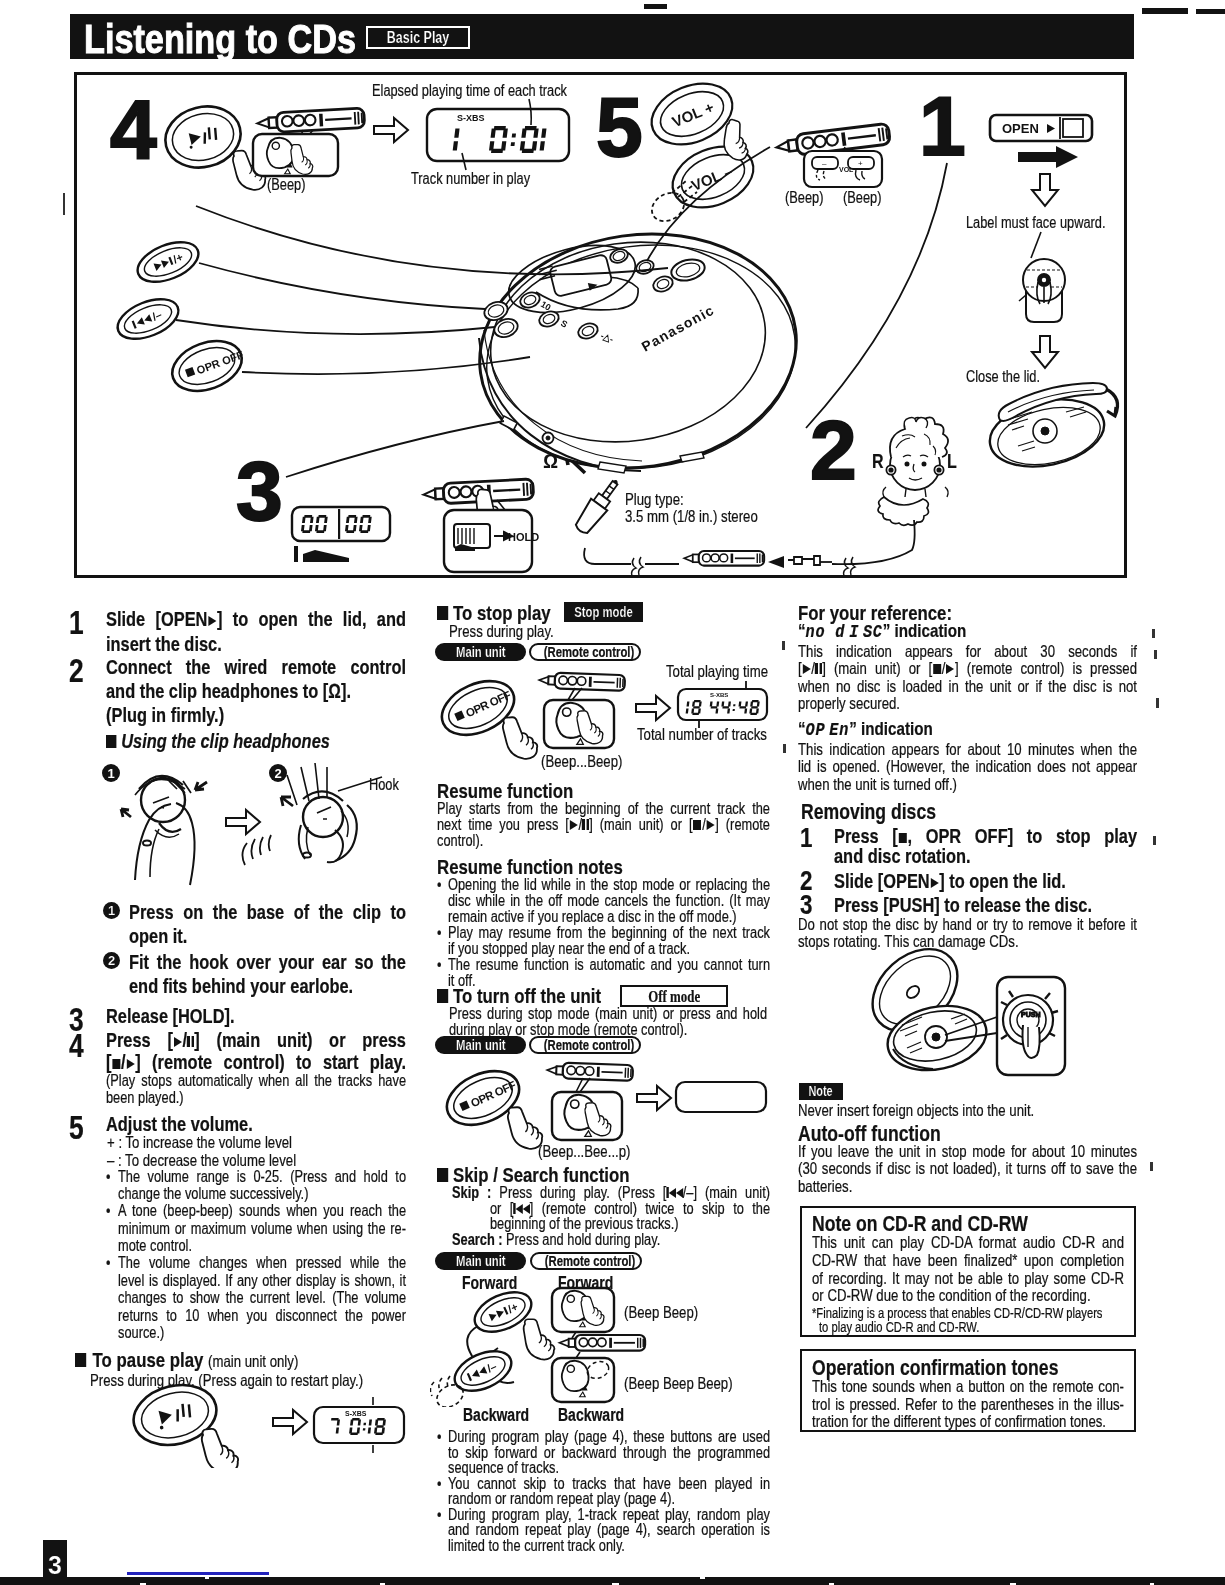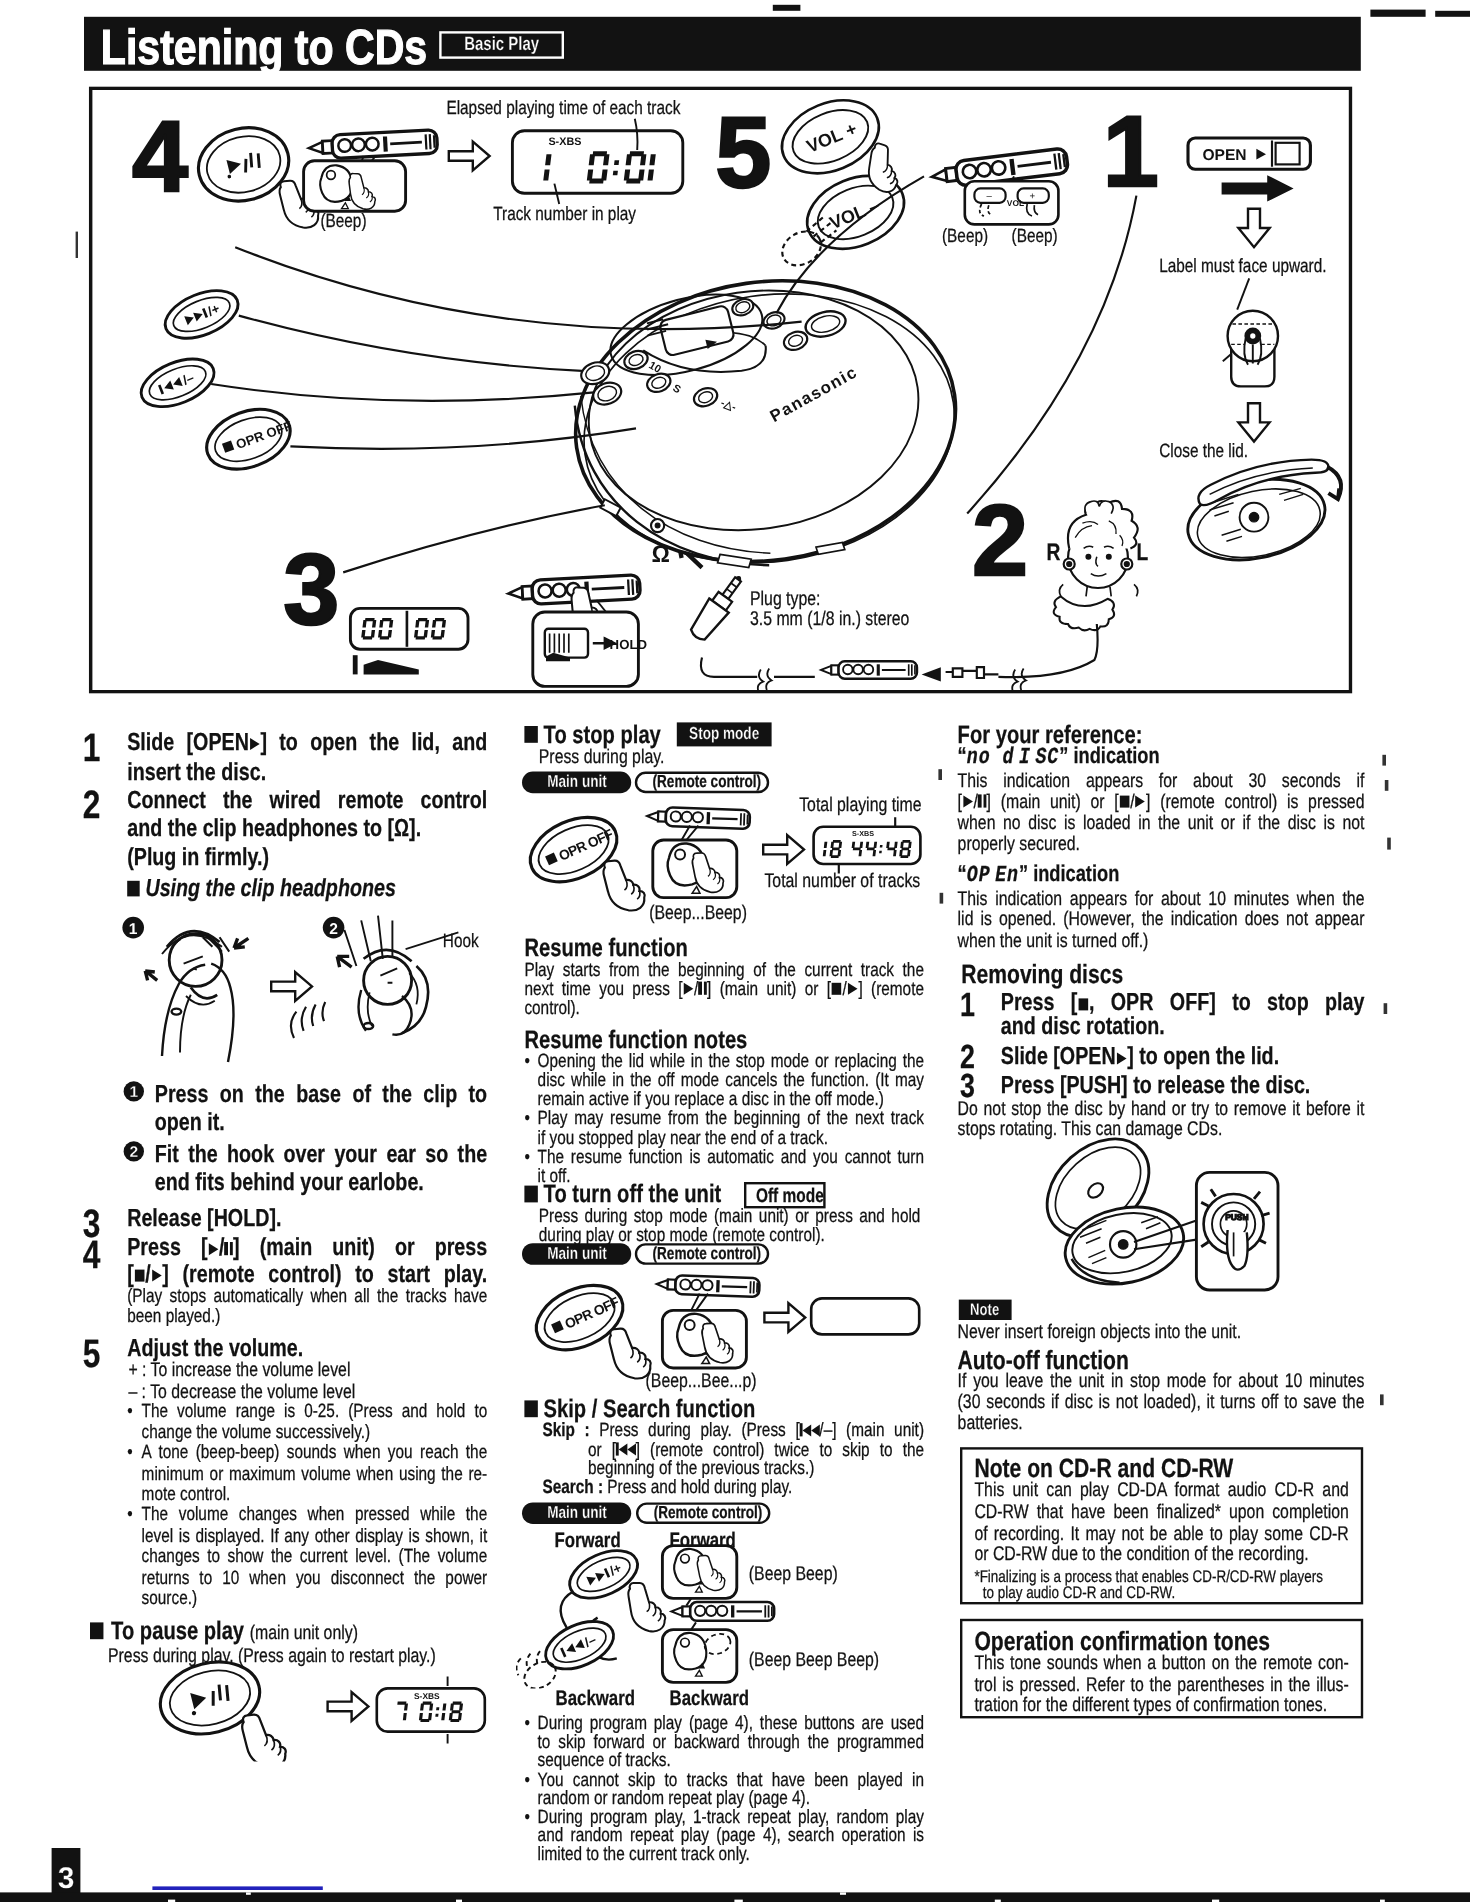--- a/index.html
+++ b/index.html
@@ -144,21 +144,21 @@
     <div class="t j" style="left:448px;top:876px;font-size:16px;width:402.5px;transform:scaleX(0.8000);transform-origin:0 50%;">Opening the lid while in the stop mode or replacing the</div>
     <div class="t j" style="left:448px;top:892px;font-size:16px;width:402.5px;transform:scaleX(0.8000);transform-origin:0 50%;">disc while in the off mode cancels the function. (It may</div>
     <div class="t" style="left:448px;top:908px;font-size:16px;transform:scaleX(0.8);transform-origin:0 50%;">remain active if you replace a disc in the off mode.)</div>
     <div class="t" style="left:437px;top:924px;font-size:16px;transform:scaleX(0.8);transform-origin:0 50%;">•</div>
     <div class="t j" style="left:448px;top:924px;font-size:16px;width:402.5px;transform:scaleX(0.8000);transform-origin:0 50%;">Play may resume from the beginning of the next track</div>
     <div class="t" style="left:448px;top:940px;font-size:16px;transform:scaleX(0.8);transform-origin:0 50%;">if you stopped play near the end of a track.</div>
     <div class="t" style="left:437px;top:956px;font-size:16px;transform:scaleX(0.8);transform-origin:0 50%;">•</div>
     <div class="t j" style="left:448px;top:956px;font-size:16px;width:402.5px;transform:scaleX(0.8000);transform-origin:0 50%;">The resume function is automatic and you cannot turn</div>
     <div class="t" style="left:448px;top:972px;font-size:16px;transform:scaleX(0.8);transform-origin:0 50%;">it off.</div>
     <div class="t" style="left:437px;top:984px;font-size:21px;font-weight:bold;transform:scaleX(0.8);transform-origin:0 50%;"><span style="display:inline-block;width:14px;height:14px;background:#121212;margin-right:6px;"></span>To turn off the unit</div>
-    <div class="t" style="left:620px;top:985px;width:68px;height:22px;border:2px solid #121212;font-weight:bold;font-size:16.5px;text-align:center;line-height:20px;box-sizing:border-box;"><span class="cx">Off mode</span></div>
+    <div class="t" style="left:620px;top:985px;width:108px;height:22px;border:2px solid #121212;font-weight:bold;font-size:16.5px;text-align:center;line-height:20px;box-sizing:border-box;font-family:Liberation Serif, serif;"><span class="cx">Off mode</span></div>
     <div class="t j" style="left:449px;top:1005px;font-size:16px;width:397.5px;transform:scaleX(0.8000);transform-origin:0 50%;">Press during stop mode (main unit) or press and hold</div>
     <div class="t" style="left:449px;top:1021.2px;font-size:16px;transform:scaleX(0.8);transform-origin:0 50%;">during play or stop mode (remote control).</div>
     <div class="t" style="left:435px;top:1036px;width:91px;height:18px;background:#121212;border-radius:11.0px;color:#fff;font-weight:bold;font-size:14.5px;text-align:center;line-height:18px;"><span class="cx">Main unit</span></div>
     <div class="t" style="left:529px;top:1036px;width:112px;height:18px;border:2.5px solid #121212;border-radius:13.0px;color:#121212;font-weight:bold;font-size:14.5px;text-align:center;line-height:15px;box-sizing:border-box;background:#fff;"><span class="cx">(Remote control)</span></div>
     <div class="t" style="left:538px;top:1142px;font-size:16.5px;transform:scaleX(0.8);transform-origin:0 50%;">(Beep...Bee...p)</div>
     <div class="t" style="left:437px;top:1163px;font-size:21px;font-weight:bold;transform:scaleX(0.8);transform-origin:0 50%;"><span style="display:inline-block;width:14px;height:14px;background:#121212;margin-right:6px;"></span>Skip / Search function</div>
     <div class="t j" style="left:452px;top:1184px;font-size:16px;width:397.5px;transform:scaleX(0.8000);transform-origin:0 50%;"><b>Skip :</b> Press during play. (Press [<span class="vb"></span><span class="tl"></span><span class="tl"></span>/–] (main unit)</div>
     <div class="t j" style="left:490px;top:1199.5px;font-size:16px;width:350.0px;transform:scaleX(0.8000);transform-origin:0 50%;">or [<span class="vb"></span><span class="tl"></span><span class="tl"></span>] (remote control) twice to skip to the</div>
     <div class="t" style="left:490px;top:1215px;font-size:16px;transform:scaleX(0.8);transform-origin:0 50%;">beginning of the previous tracks.)</div>
     <div class="t" style="left:452px;top:1230.5px;font-size:16px;transform:scaleX(0.8);transform-origin:0 50%;"><b>Search :</b> Press and hold during play.</div>

